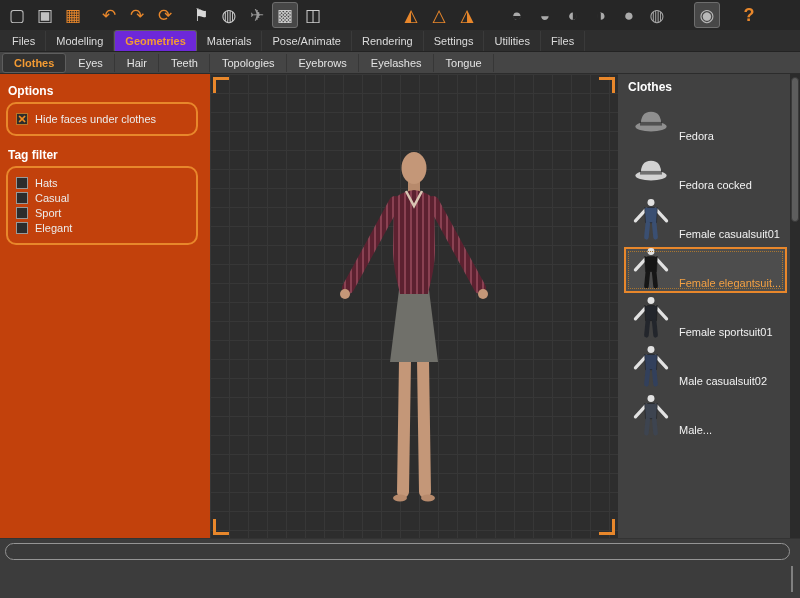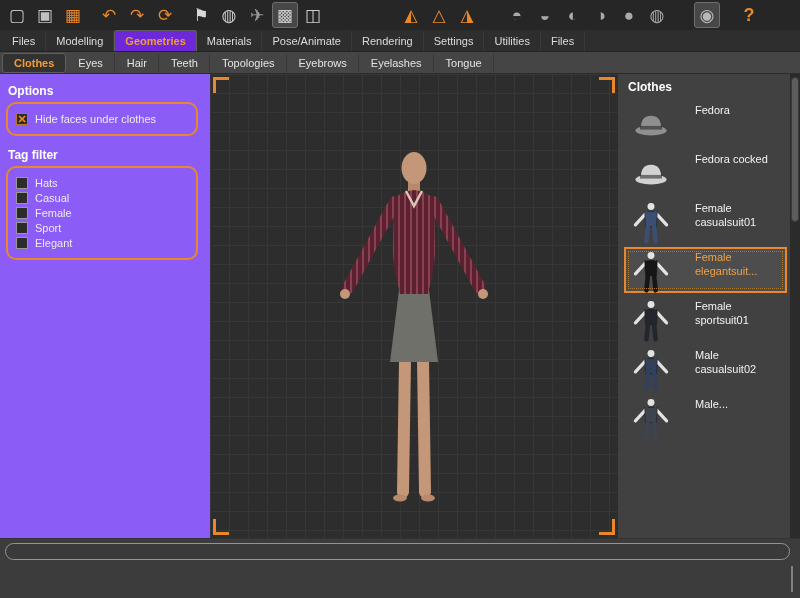--- a/index.html
+++ b/index.html
@@ -29,21 +29,21 @@
   
   .sub-tabs { display:flex; align-items:center; height:22px; background:#454545; padding-left:2px; gap:1px;
               border-bottom:1px solid #2c2c2c; }
   .sub-tabs .tab { padding:3px 11px; color:#e4e4e4; border-right:1px solid #373737; cursor:pointer; }
   .sub-tabs .tab.active { color:#f49b33; font-weight:bold; background:#323232;
                           border:1px solid #5e5e5e; border-radius:3px; }
 
   
   .main { display:flex; height:464px; }
 
-  .left-panel { width:210px; background:#8b5cf6; padding-top:8px; }
+  .left-panel { width:210px; background:#c2410c; padding-top:8px; }
   .group-title { font-size:12px; font-weight:bold; color:#ffffff; margin:2px 10px 4px 8px; }
   .group-box { border:2px solid #e8872b; border-radius:10px; margin:0 12px 12px 6px; padding:6px 8px; }
   .cb-row { display:flex; align-items:center; gap:7px; margin:3px 0; cursor:pointer; }
   .cb { width:12px; height:12px; flex:none; border:1px solid #989898; background:#2c2c2c;
         font-size:11px; font-weight:bold; color:#f08a20; line-height:11px; text-align:center; }
   .cb.checked { border-color:#b8762a; }
   .cb-label { color:#ececec; }
 
   .viewport { width:408px; position:relative; overflow:hidden;
               background-color:#2d2d2d;
@@ -53,21 +53,21 @@
   .corner { position:absolute; width:16px; height:16px; }
   .corner.tl { left:3px;  top:3px;    border-left:3px solid #e8872b; border-top:3px solid #e8872b; }
   .corner.tr { right:3px; top:3px;    border-right:3px solid #e8872b; border-top:3px solid #e8872b; }
   .corner.bl { left:3px;  bottom:3px; border-left:3px solid #e8872b; border-bottom:3px solid #e8872b; }
   .corner.br { right:3px; bottom:3px; border-right:3px solid #e8872b; border-bottom:3px solid #e8872b; }
   .character { position:absolute; left:50%; top:70px; transform:translateX(-50%); }
 
   .right-panel { flex:1; background:#414141; position:relative; padding:6px 12px 0 8px; }
   .panel-title { font-size:12px; font-weight:bold; color:#ffffff; margin:0 0 4px 2px; }
   .clothes-list { position:absolute; top:26px; left:6px; right:13px; bottom:0; overflow:hidden; }
-  .cl-item { display:flex; align-items:flex-start; gap:22px; height:46px; padding:1px 3px; margin-bottom:3px;
+  .cl-item { display:flex; align-items:flex-end; gap:6px; height:46px; padding:1px 3px; margin-bottom:3px;
              border:2px solid transparent; cursor:pointer; }
   .cl-item.selected { border-color:#e8872b; background:#4d4d4d; outline:1px dotted #a9762f; outline-offset:-5px; }
   .cl-item.selected .cl-label { color:#f4a143; }
   .thumb { width:44px; height:44px; flex:none; }
   .thumb svg { width:100%; height:100%; }
   .cl-label { color:#f2f2f2; line-height:1.3; }
   .v-scrollbar { position:absolute; right:0; top:0; bottom:0; width:10px; background:#2b2b2b; cursor:pointer; }
   .v-thumb { position:absolute; left:1px; right:1px; top:3px; height:145px; background:#5d5d5d;
              border:1px solid #3a3a3a; border-radius:4px; cursor:grab; }
 
@@ -160,24 +160,20 @@
       <div class="group" data-name="tag-filter-group">
         <div class="group-title" data-name="tag-filter-group-title">Tag filter</div>
         <div class="group-box" data-name="tag-filter-group-box">
             <div class="cb-row" data-name="checkbox-hats">
               <span class="cb" data-name="checkbox-box"></span>
               <span class="cb-label" data-name="checkbox-label">Hats</span>
             </div>
             <div class="cb-row" data-name="checkbox-casual">
               <span class="cb" data-name="checkbox-box"></span>
               <span class="cb-label" data-name="checkbox-label">Casual</span>
-            </div>
-            <div class="cb-row" data-name="checkbox-female">
-              <span class="cb" data-name="checkbox-box"></span>
-              <span class="cb-label" data-name="checkbox-label">Female</span>
             </div>
             <div class="cb-row" data-name="checkbox-sport">
               <span class="cb" data-name="checkbox-box"></span>
               <span class="cb-label" data-name="checkbox-label">Sport</span>
             </div>
             <div class="cb-row" data-name="checkbox-elegant">
               <span class="cb" data-name="checkbox-box"></span>
               <span class="cb-label" data-name="checkbox-label">Elegant</span>
             </div>
           </div>

